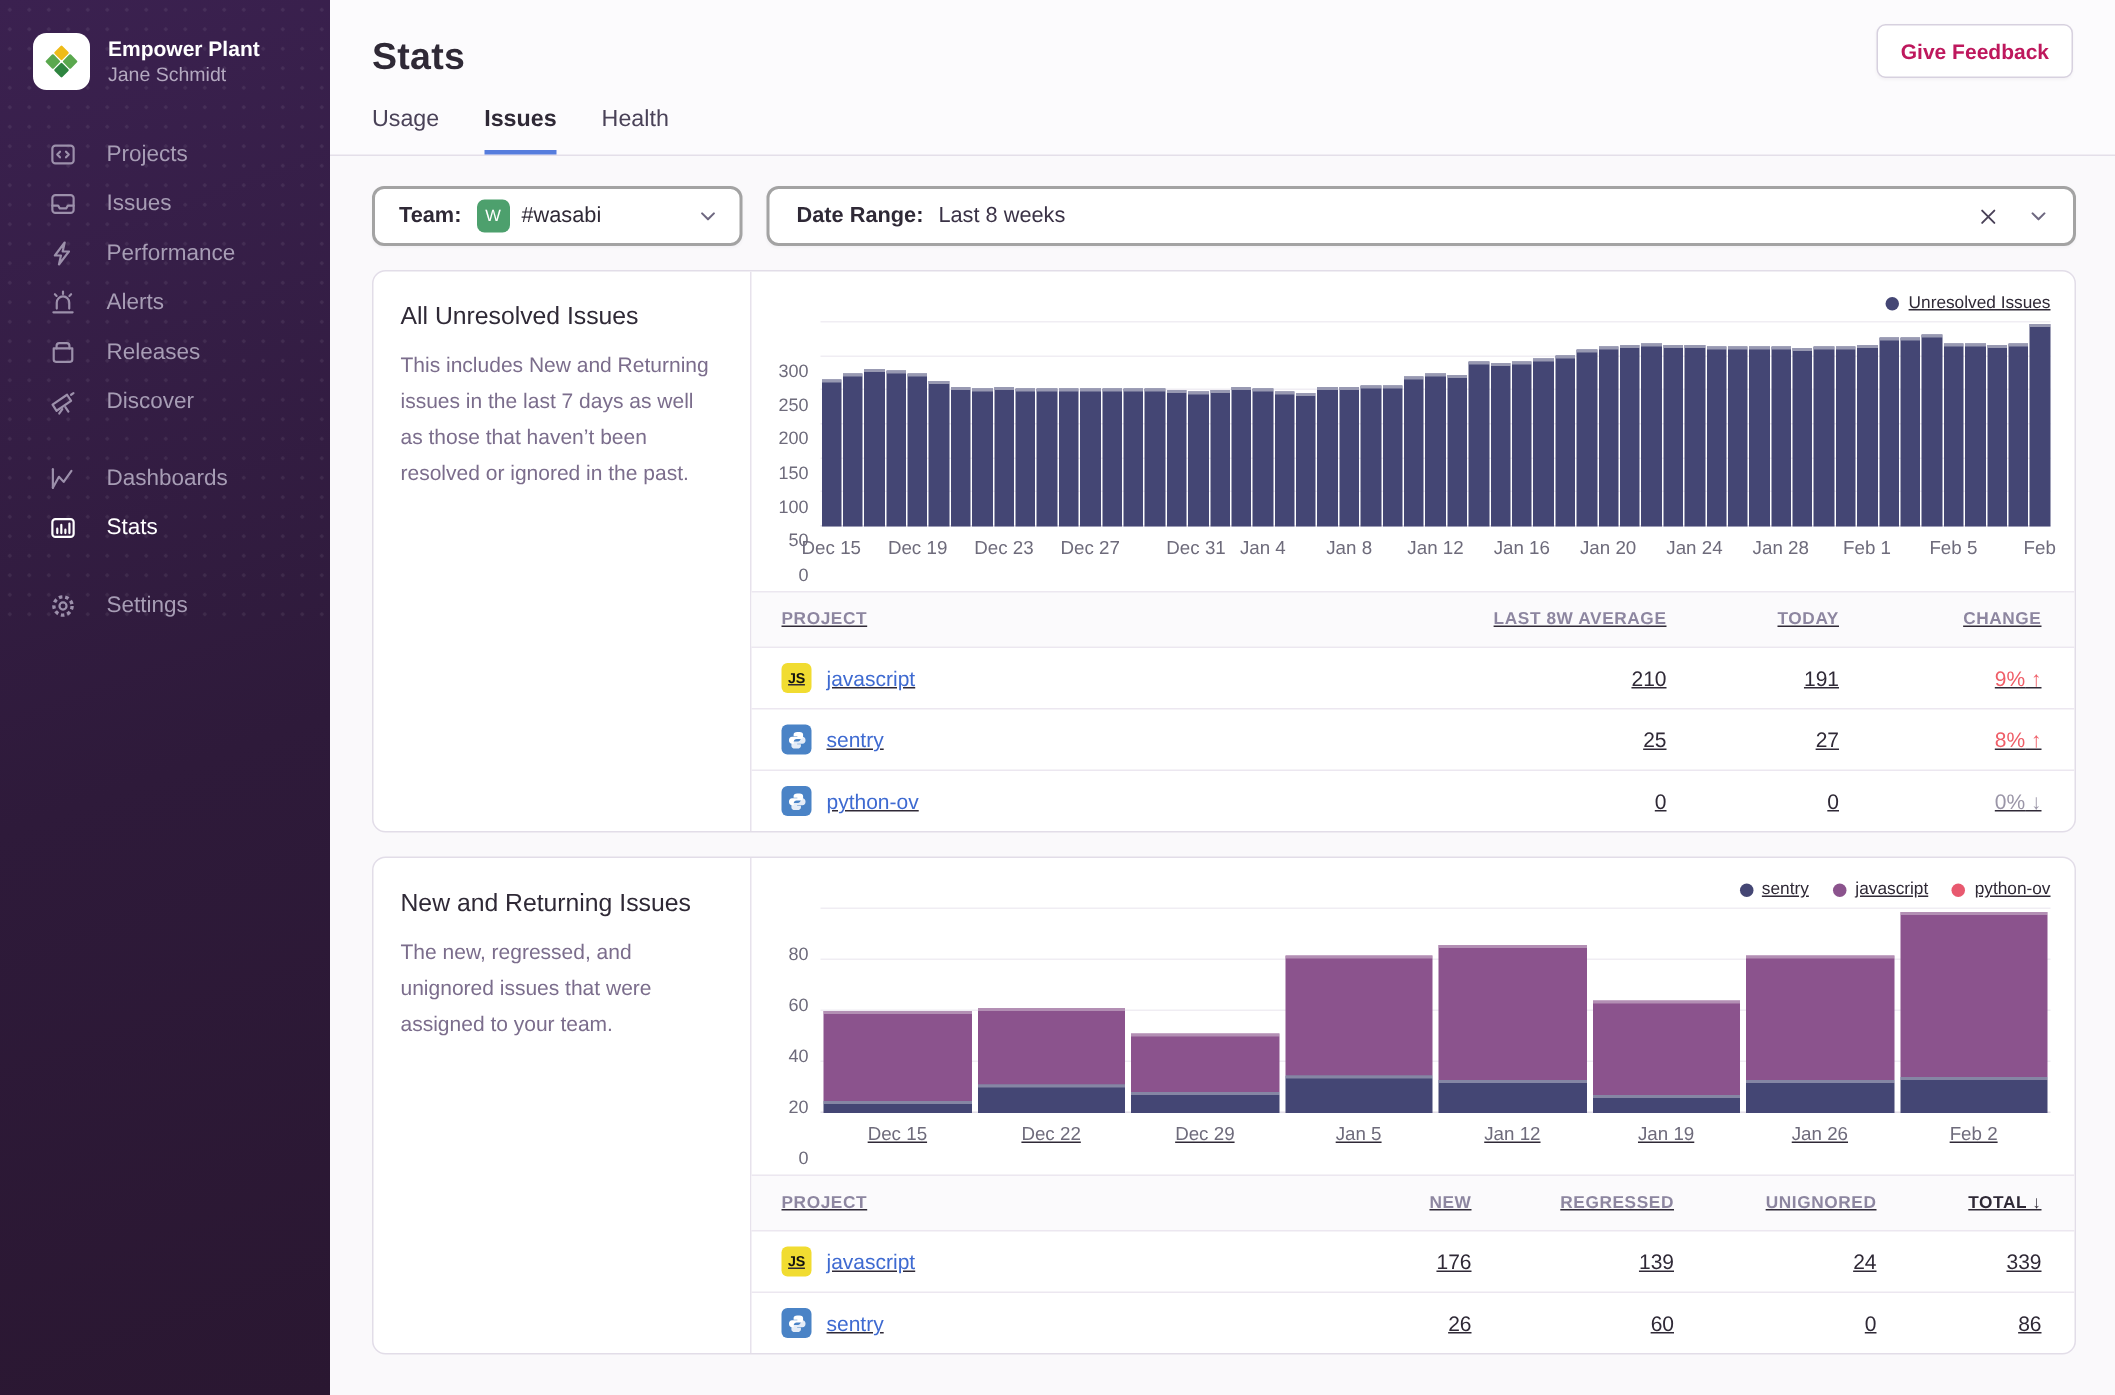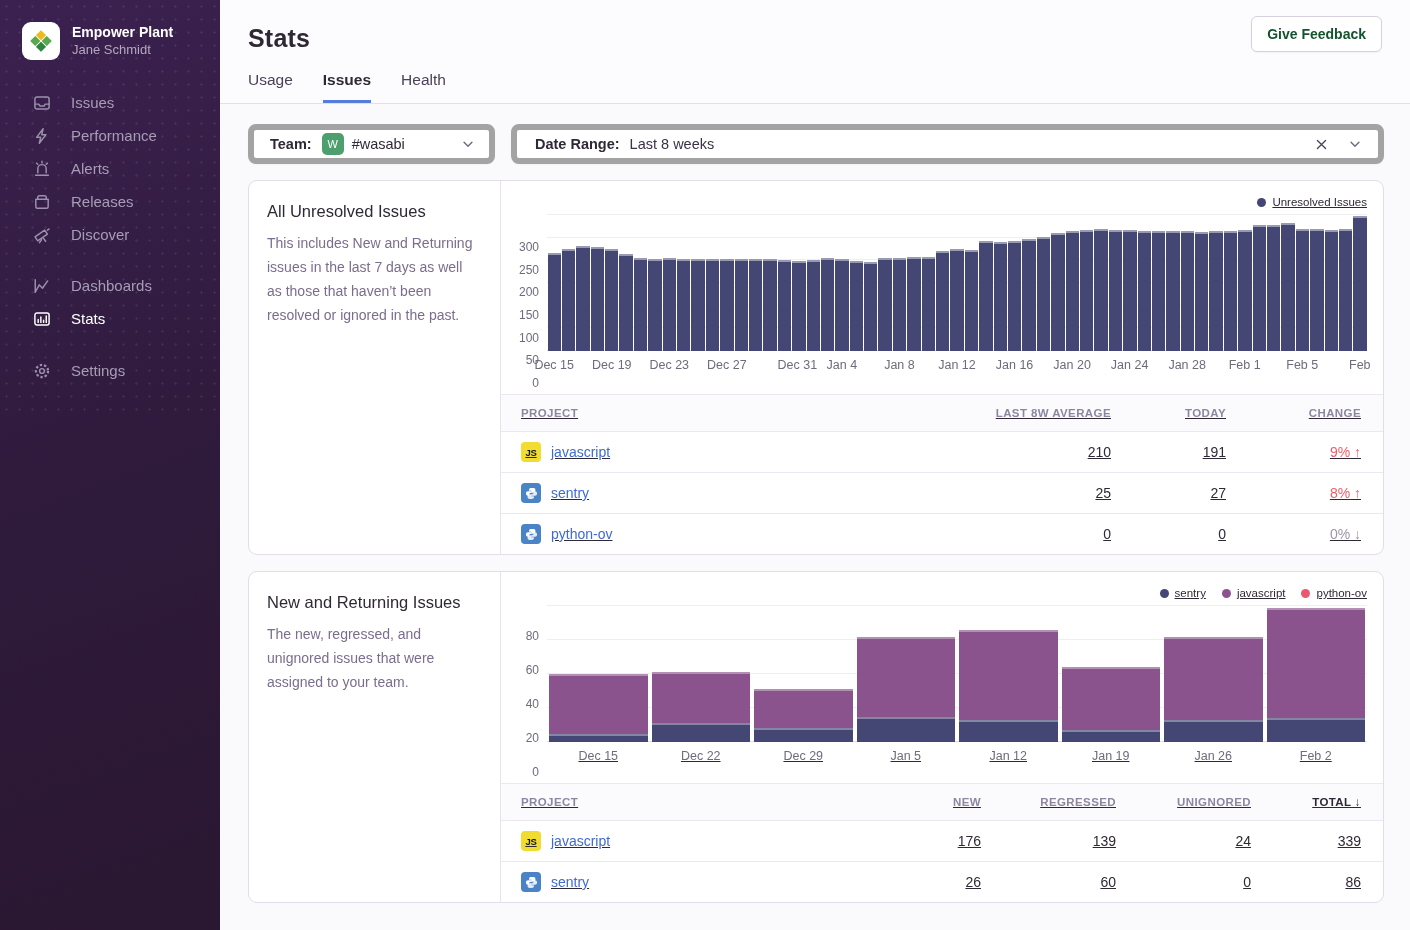--- a/index.html
+++ b/index.html
@@ -17,30 +17,30 @@
   .nav-item .nicon { width:19px; height:19px; display:flex; align-items:center; justify-content:center; color:#9c90ab; }
   .nav-item.active { color:#ffffff; }
   .nav-item.active .nicon { color:#ffffff; }
   .nav-gap { height:18px; }
   .nav-gap-lg { height:19px; }
 
   
   .main { margin-left:220px; height:100%; display:flex; flex-direction:column; }
   .page-header { background:#fcfbfd; border-bottom:1px solid #e4dfe9; padding:24px 28px 0 28px; position:relative; flex:0 0 auto; }
   .page-title { font-size:25px; font-weight:bold; color:#2f2936; letter-spacing:.2px; }
-  .feedback-btn { position:absolute; right:28px; top:16px; background:#fff; border:1px solid #d7d1df; border-radius:6px; padding:9px 15px; font-size:14px; font-weight:bold; color:#14532d; box-shadow:0 1px 2px rgba(43,34,51,.04); cursor:pointer; font-family:inherit; }
+  .feedback-btn { position:absolute; right:28px; top:16px; background:#fff; border:1px solid #d7d1df; border-radius:6px; padding:9px 15px; font-size:14px; font-weight:bold; color:#be185d; box-shadow:0 1px 2px rgba(43,34,51,.04); cursor:pointer; font-family:inherit; }
   .tabs { display:flex; gap:30px; margin-top:18px; }
   .tab { font-size:15.5px; color:#4a4258; padding-bottom:11px; cursor:pointer; border-bottom:3px solid transparent; }
   .tab.active { color:#2f2936; font-weight:bold; border-bottom-color:#567ddd; }
 
   .content { padding:20px 26px 0 28px; flex:1 1 auto; overflow:hidden; }
 
   
   .filter-row { display:flex; gap:16px; }
-  .control { background:#fff; border:6px solid #a3a3a3; border-radius:8px; height:40px; display:flex; align-items:center; box-shadow:0 1px 2px rgba(43,34,51,.03); cursor:pointer; }
+  .control { background:#fff; border:2px solid #a3a3a3; border-radius:8px; height:40px; display:flex; align-items:center; box-shadow:0 1px 2px rgba(43,34,51,.03); cursor:pointer; }
   .team-select { width:247px; padding:0 14px 0 16px; gap:8px; }
   .control-label { font-weight:bold; font-size:14.5px; color:#2f2936; }
   .team-avatar { width:22px; height:22px; border-radius:5px; background:#4da06d; color:#fff; font-size:11px; display:flex; align-items:center; justify-content:center; margin-left:2px; }
   .team-value { font-size:14.5px; color:#2f2936; flex:1; }
   .date-range { flex:1; padding:0 16px 0 18px; gap:10px; }
   .date-value { font-size:14.5px; color:#3a3246; flex:1; }
   .ctl-icon { color:#6e6880; display:flex; align-items:center; }
   .x-icon { font-size:15px; color:#4a4258; margin-right:10px; }
 
   
@@ -104,20 +104,29 @@
         </g>
       </svg>
     </div>
     <div>
       <div class="org-name">Empower Plant</div>
       <div class="org-user">Jane Schmidt</div>
     </div>
   </div>
 
   <nav class="nav">
+    <div class="nav-item">
+      <span class="nicon">
+          <svg width="18" height="18" viewBox="0 0 16 16" fill="none" stroke="currentColor" stroke-width="1.3" stroke-linecap="round" stroke-linejoin="round">
+            <rect x="1.7" y="2.7" width="12.6" height="10.6" rx="1.8"></rect>
+            <path d="M6.2 6.3 4.6 8l1.6 1.7M9.8 6.3 11.4 8 9.8 9.7"></path>
+          </svg>
+        </span>
+      <span>Projects</span>
+    </div>
     <div class="nav-item">
       <span class="nicon">
           <svg width="18" height="18" viewBox="0 0 16 16" fill="none" stroke="currentColor" stroke-width="1.3" stroke-linecap="round" stroke-linejoin="round">
             <rect x="1.7" y="2.7" width="12.6" height="10.6" rx="1.8"></rect>
             <path d="M1.7 9h3.4l1 1.6h3.8l1-1.6h3.4"></path>
           </svg>
         </span>
       <span>Issues</span>
     </div>
     <div class="nav-item">

